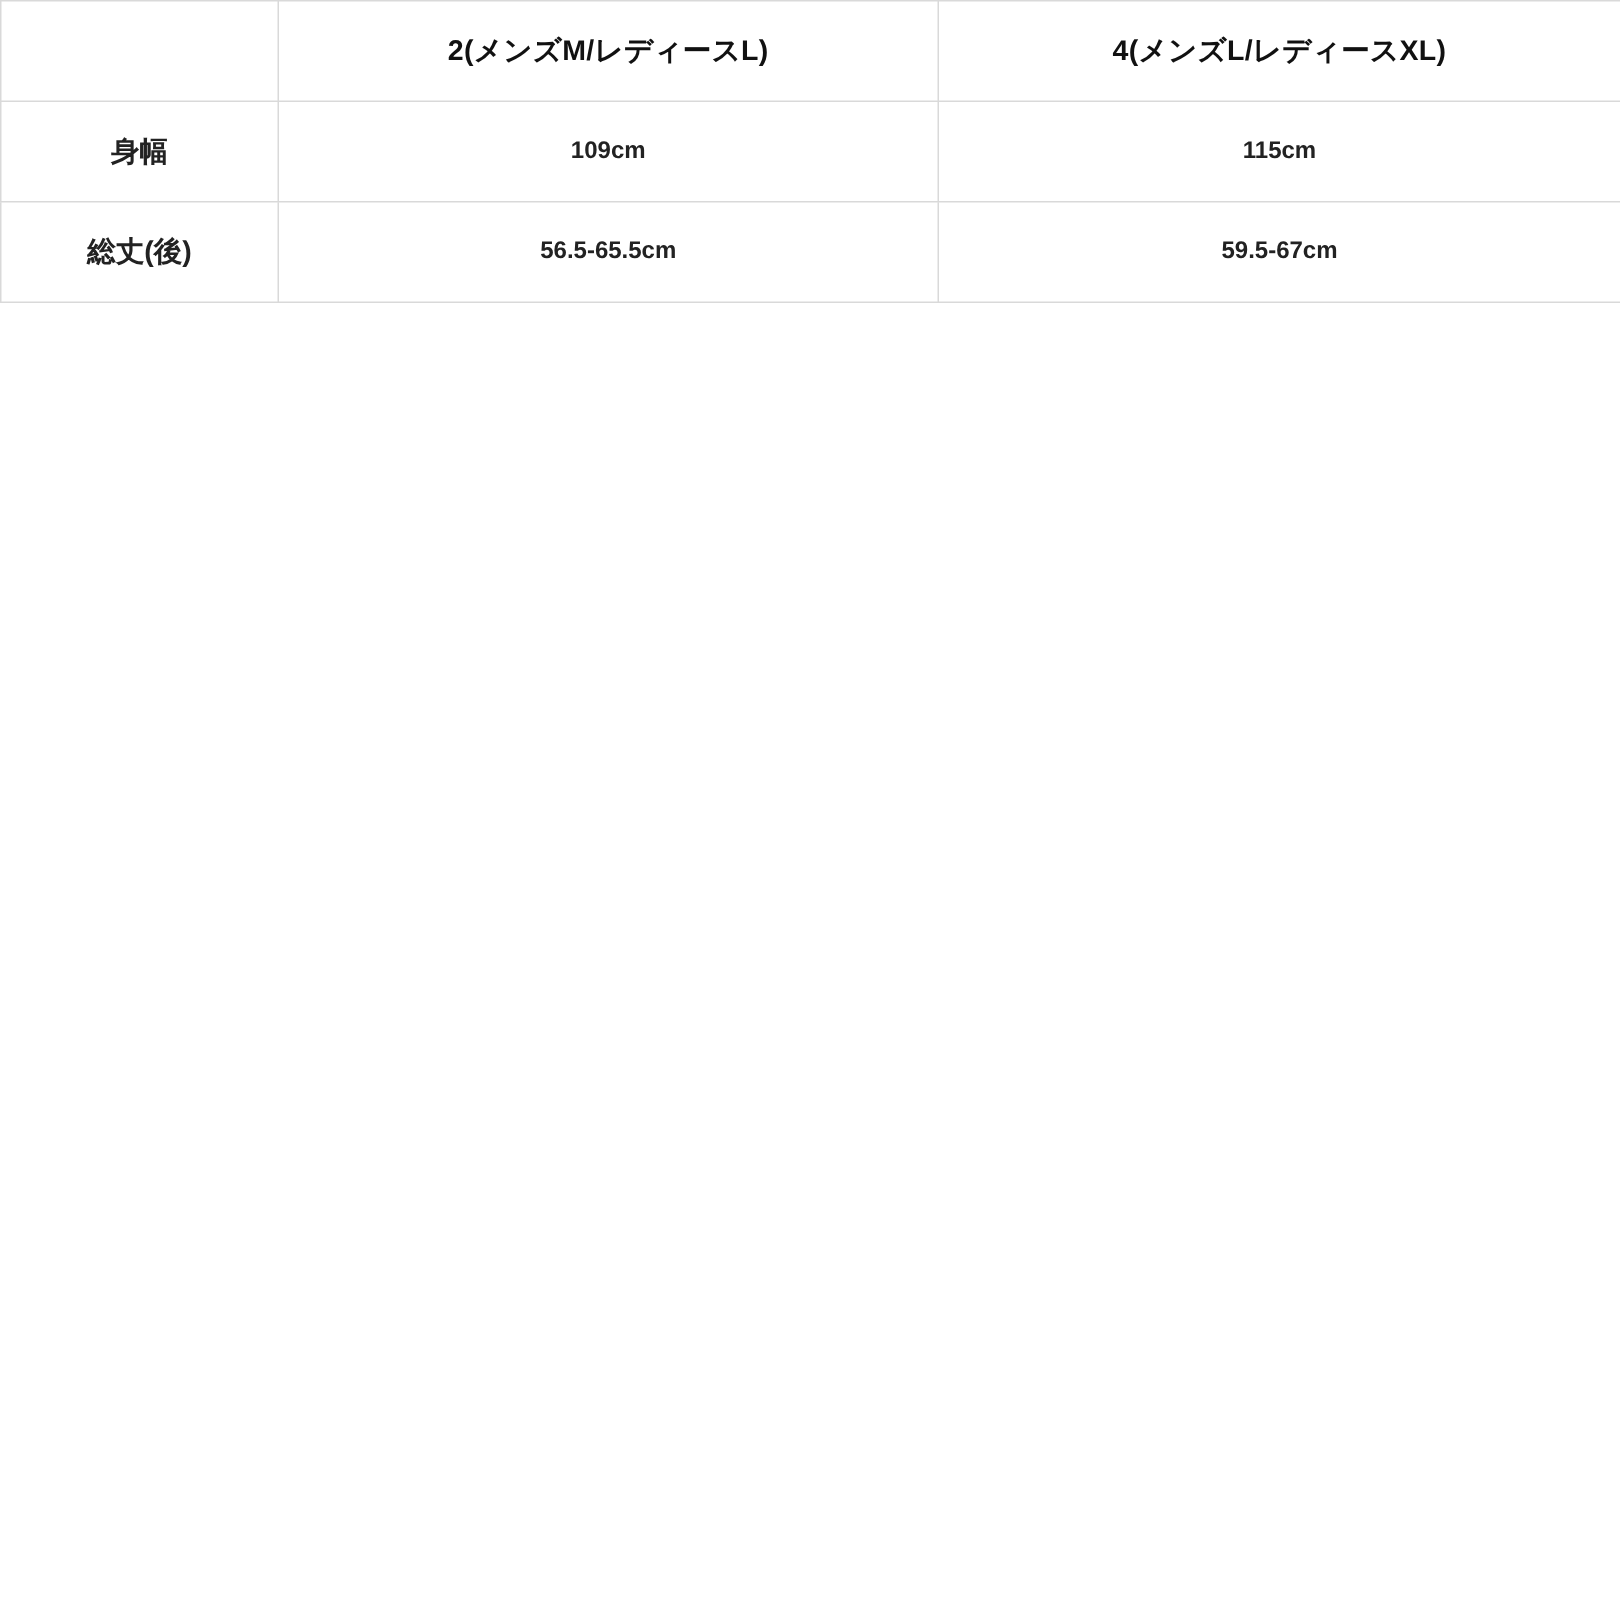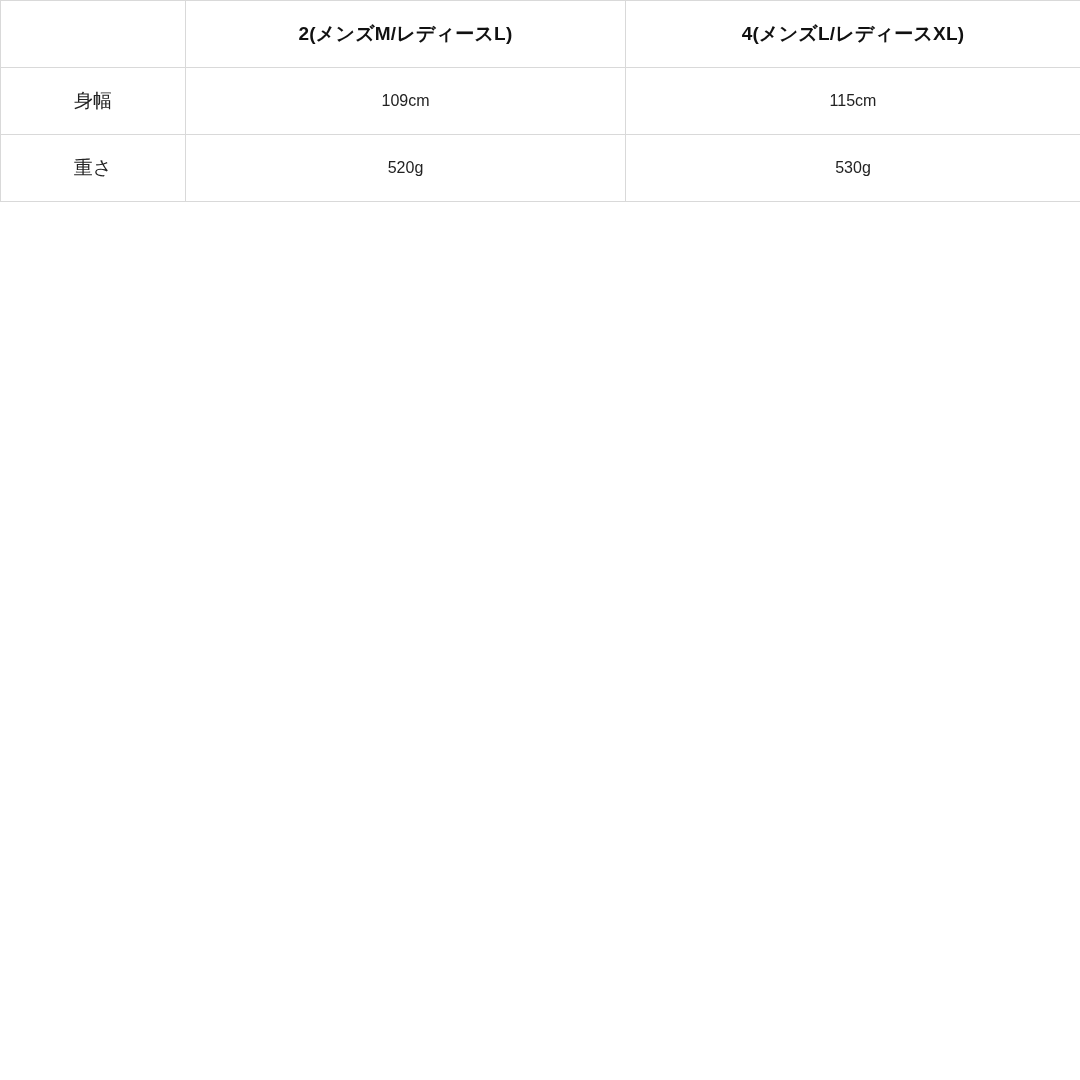--- a/index.html
+++ b/index.html
@@ -26,21 +26,21 @@
     width: 1080px;
     margin: 0;
     padding: 0;
   }
   table.size-table td,
   table.size-table th {
     border: 1px solid #d9d9d9;
     padding: 0;
     text-align: center;
     vertical-align: middle;
-    font-weight: normal;
+    font-weight: bold;
     background: #ffffff;
   }
   
   col.c-label { width: 185px; }
   col.c-size  { width: 440px; }
   col.c-size2 { width: 455px; }
 
   thead th.corner-cell {
     height: 66px;
   }
@@ -87,22 +87,22 @@
         <th class="size-head">4(メンズL/レディースXL)</th>
       </tr>
     </thead>
     <tbody>
       <tr>
         <td class="row-label">身幅</td>
         <td class="row-value">109cm</td>
         <td class="row-value">115cm</td>
       </tr>
       <tr>
-        <td class="row-label">重さ</td>
-        <td class="row-value">520g</td>
-        <td class="row-value">530g</td>
+        <td class="row-label">総丈(後)</td>
+        <td class="row-value">56.5-65.5cm</td>
+        <td class="row-value">59.5-67cm</td>
       </tr>
     </tbody>
   </table>
 
   <div class="blank-area"></div>
 
 </div>
 
 </body></html>

